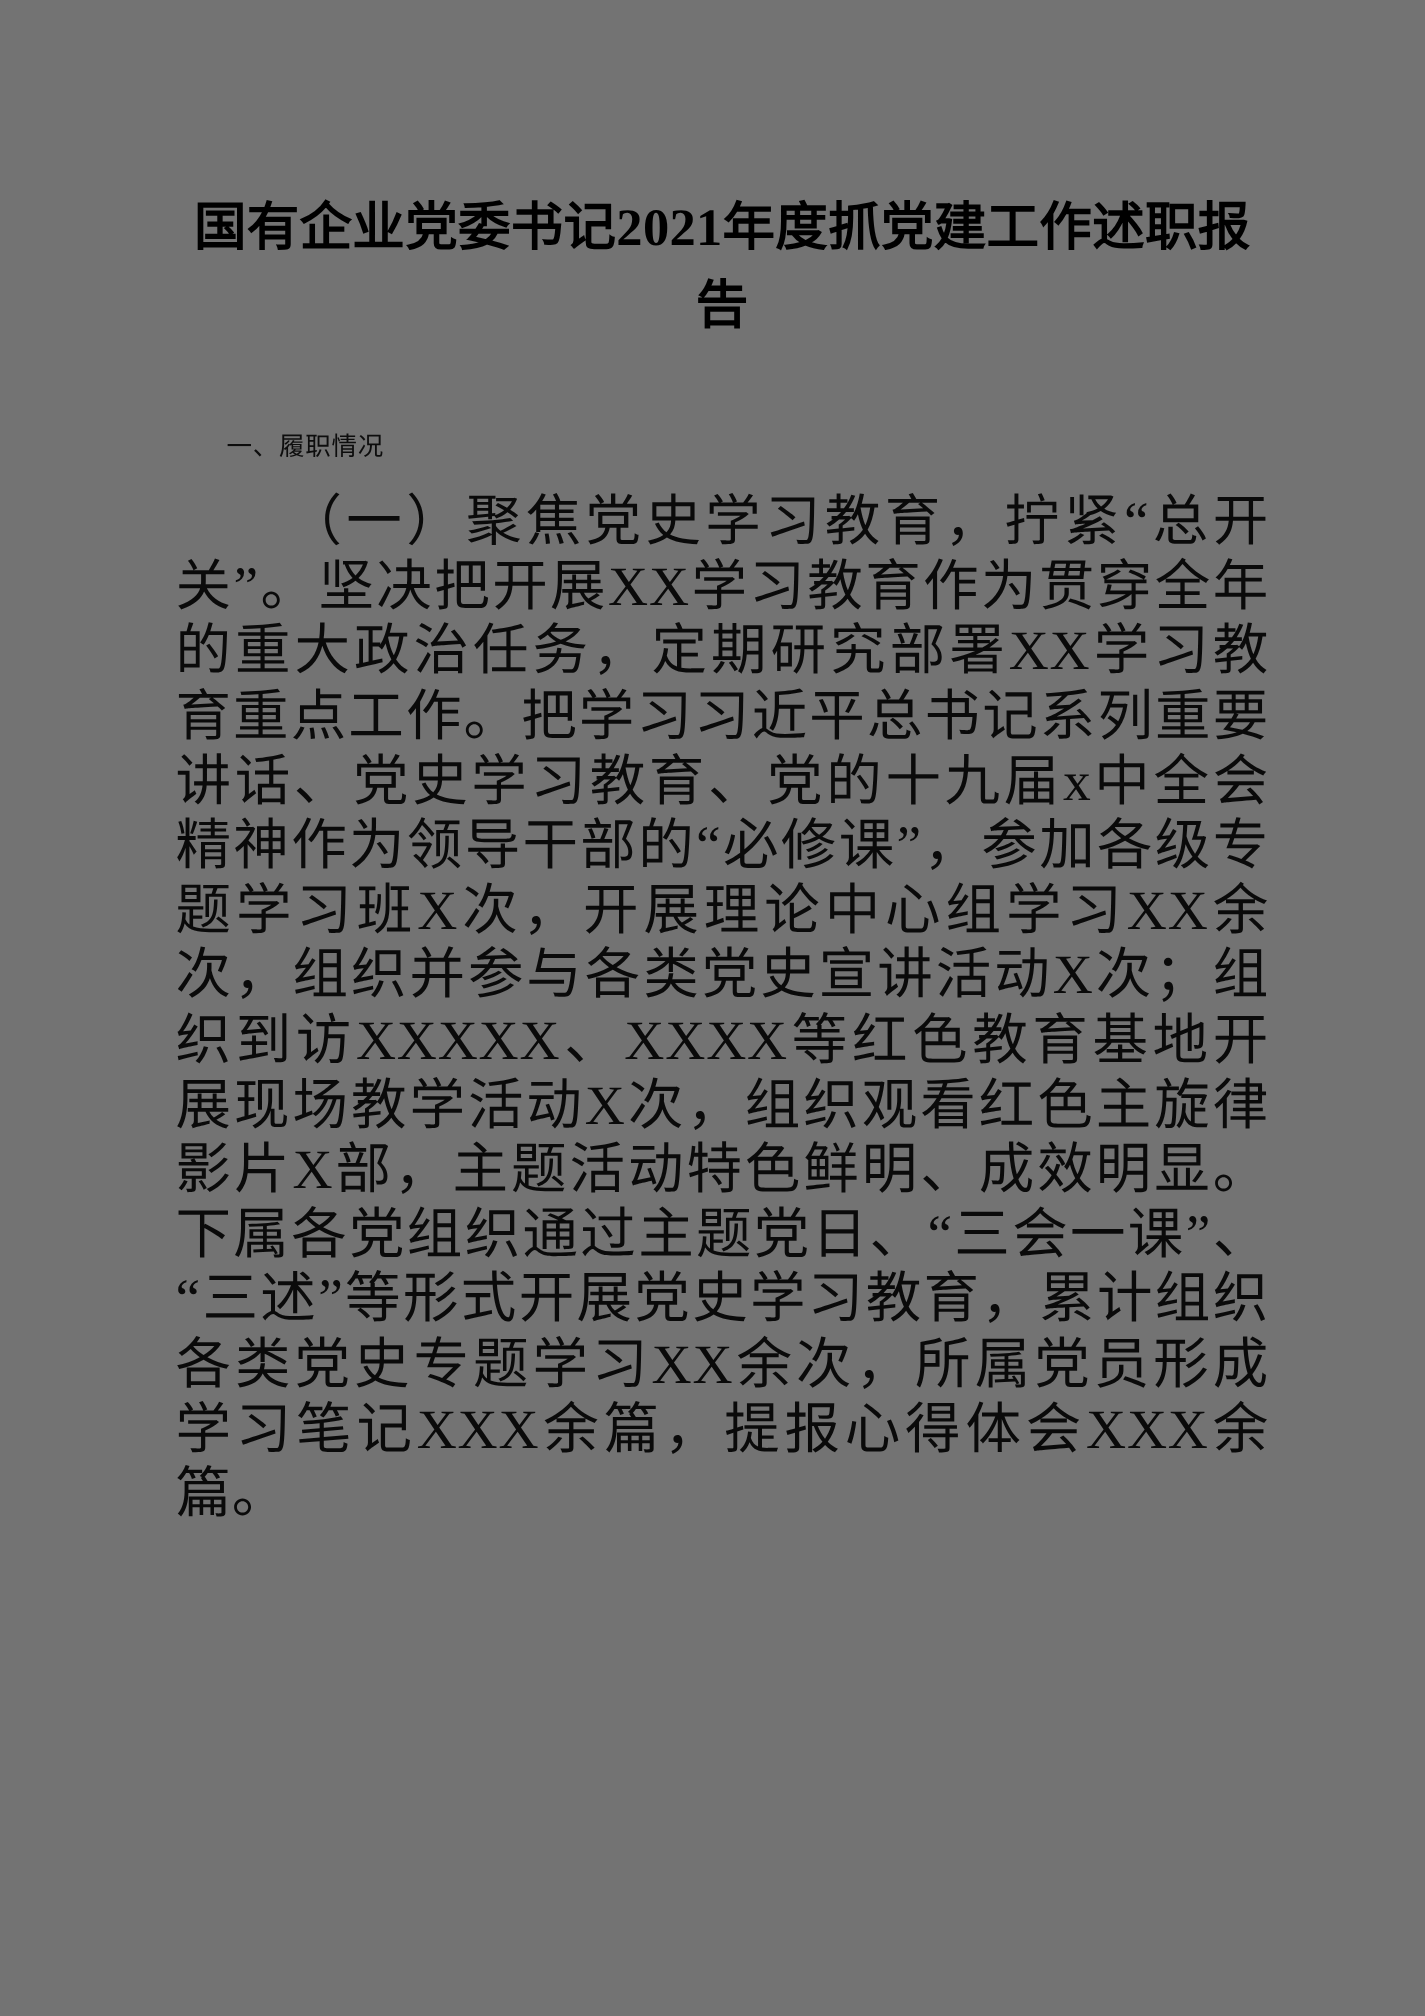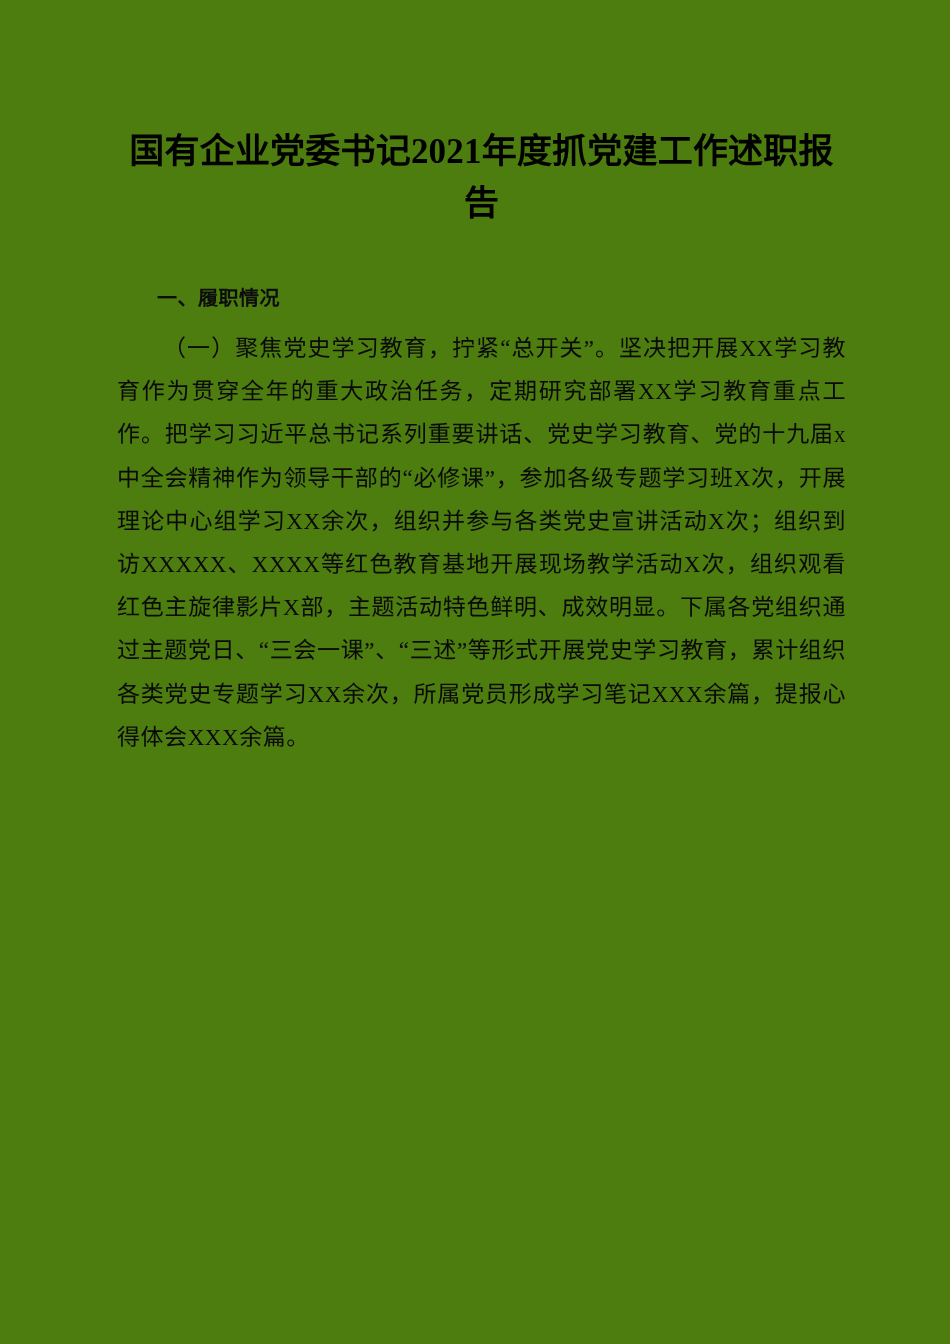--- a/index.html
+++ b/index.html
@@ -10,21 +10,21 @@
   }
   body {
     font-family: "Liberation Serif", "DejaVu Serif", serif;
     -webkit-font-smoothing: antialiased;
   }
 
   #page {
     position: relative;
     width: 950px;
     height: 1344px;
-    background: #4d7c0f;
+    background: #737373;
     overflow: hidden;
     box-sizing: border-box;
   }
 
   
   #content {
     position: absolute;
     left: 117px;
     top: 0;
     width: 729px;
@@ -43,34 +43,34 @@
     letter-spacing: 0.2px;
     word-break: break-all;
   }
 
   
   .section-heading {
     margin: 0;
     padding-top: 47px;
     text-indent: 2em;
     font-family: "Liberation Sans", "DejaVu Sans", sans-serif;
-    font-weight: 700;
-    font-size: 20px;
+    font-weight: 400;
+    font-size: 17px;
     line-height: 42px;
     color: #0d0d0d;
     letter-spacing: 0.5px;
   }
 
   
   .body-para {
     margin: 0;
     padding-top: 8px;
     text-indent: 2em;
     font-family: "Liberation Serif", "DejaVu Serif", serif;
-    font-size: 23px;
+    font-size: 37px;
     line-height: 43.2px;
     color: #0a0a0a;
     text-align: justify;
     text-justify: inter-character;
     word-break: break-all;
     letter-spacing: 0.55px;
   }
 
   .body-para + .body-para {
     padding-top: 0;

